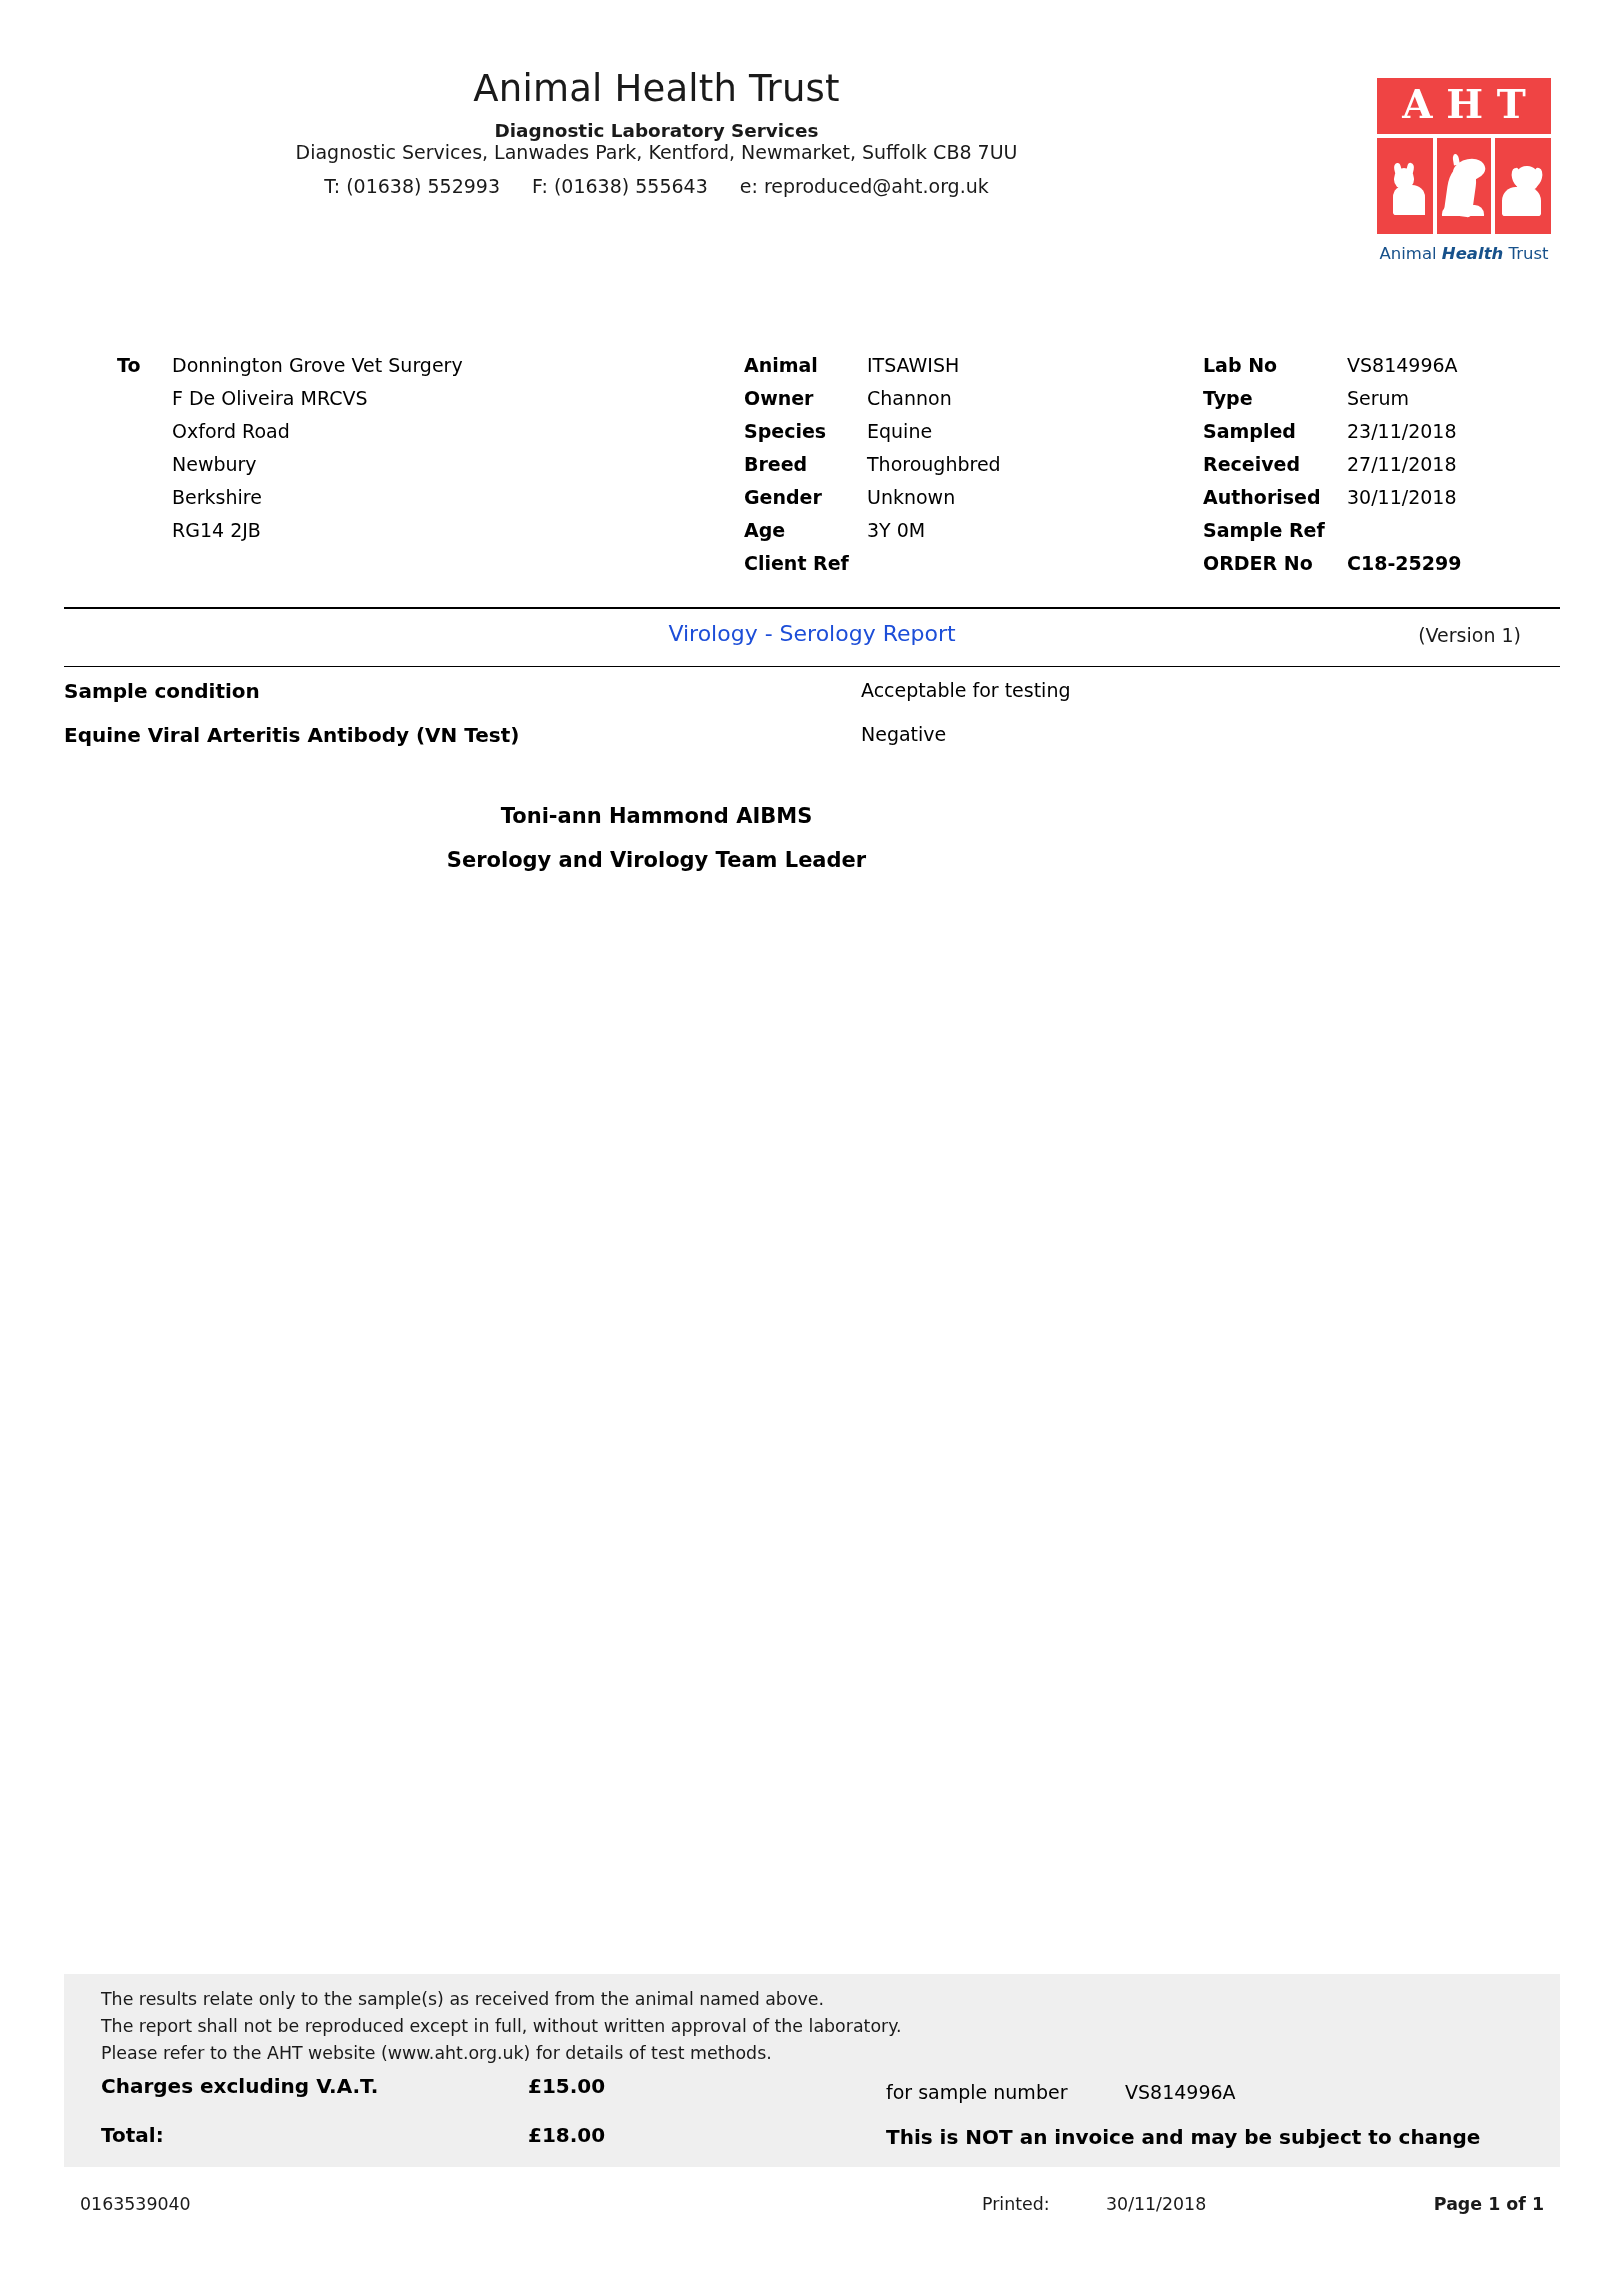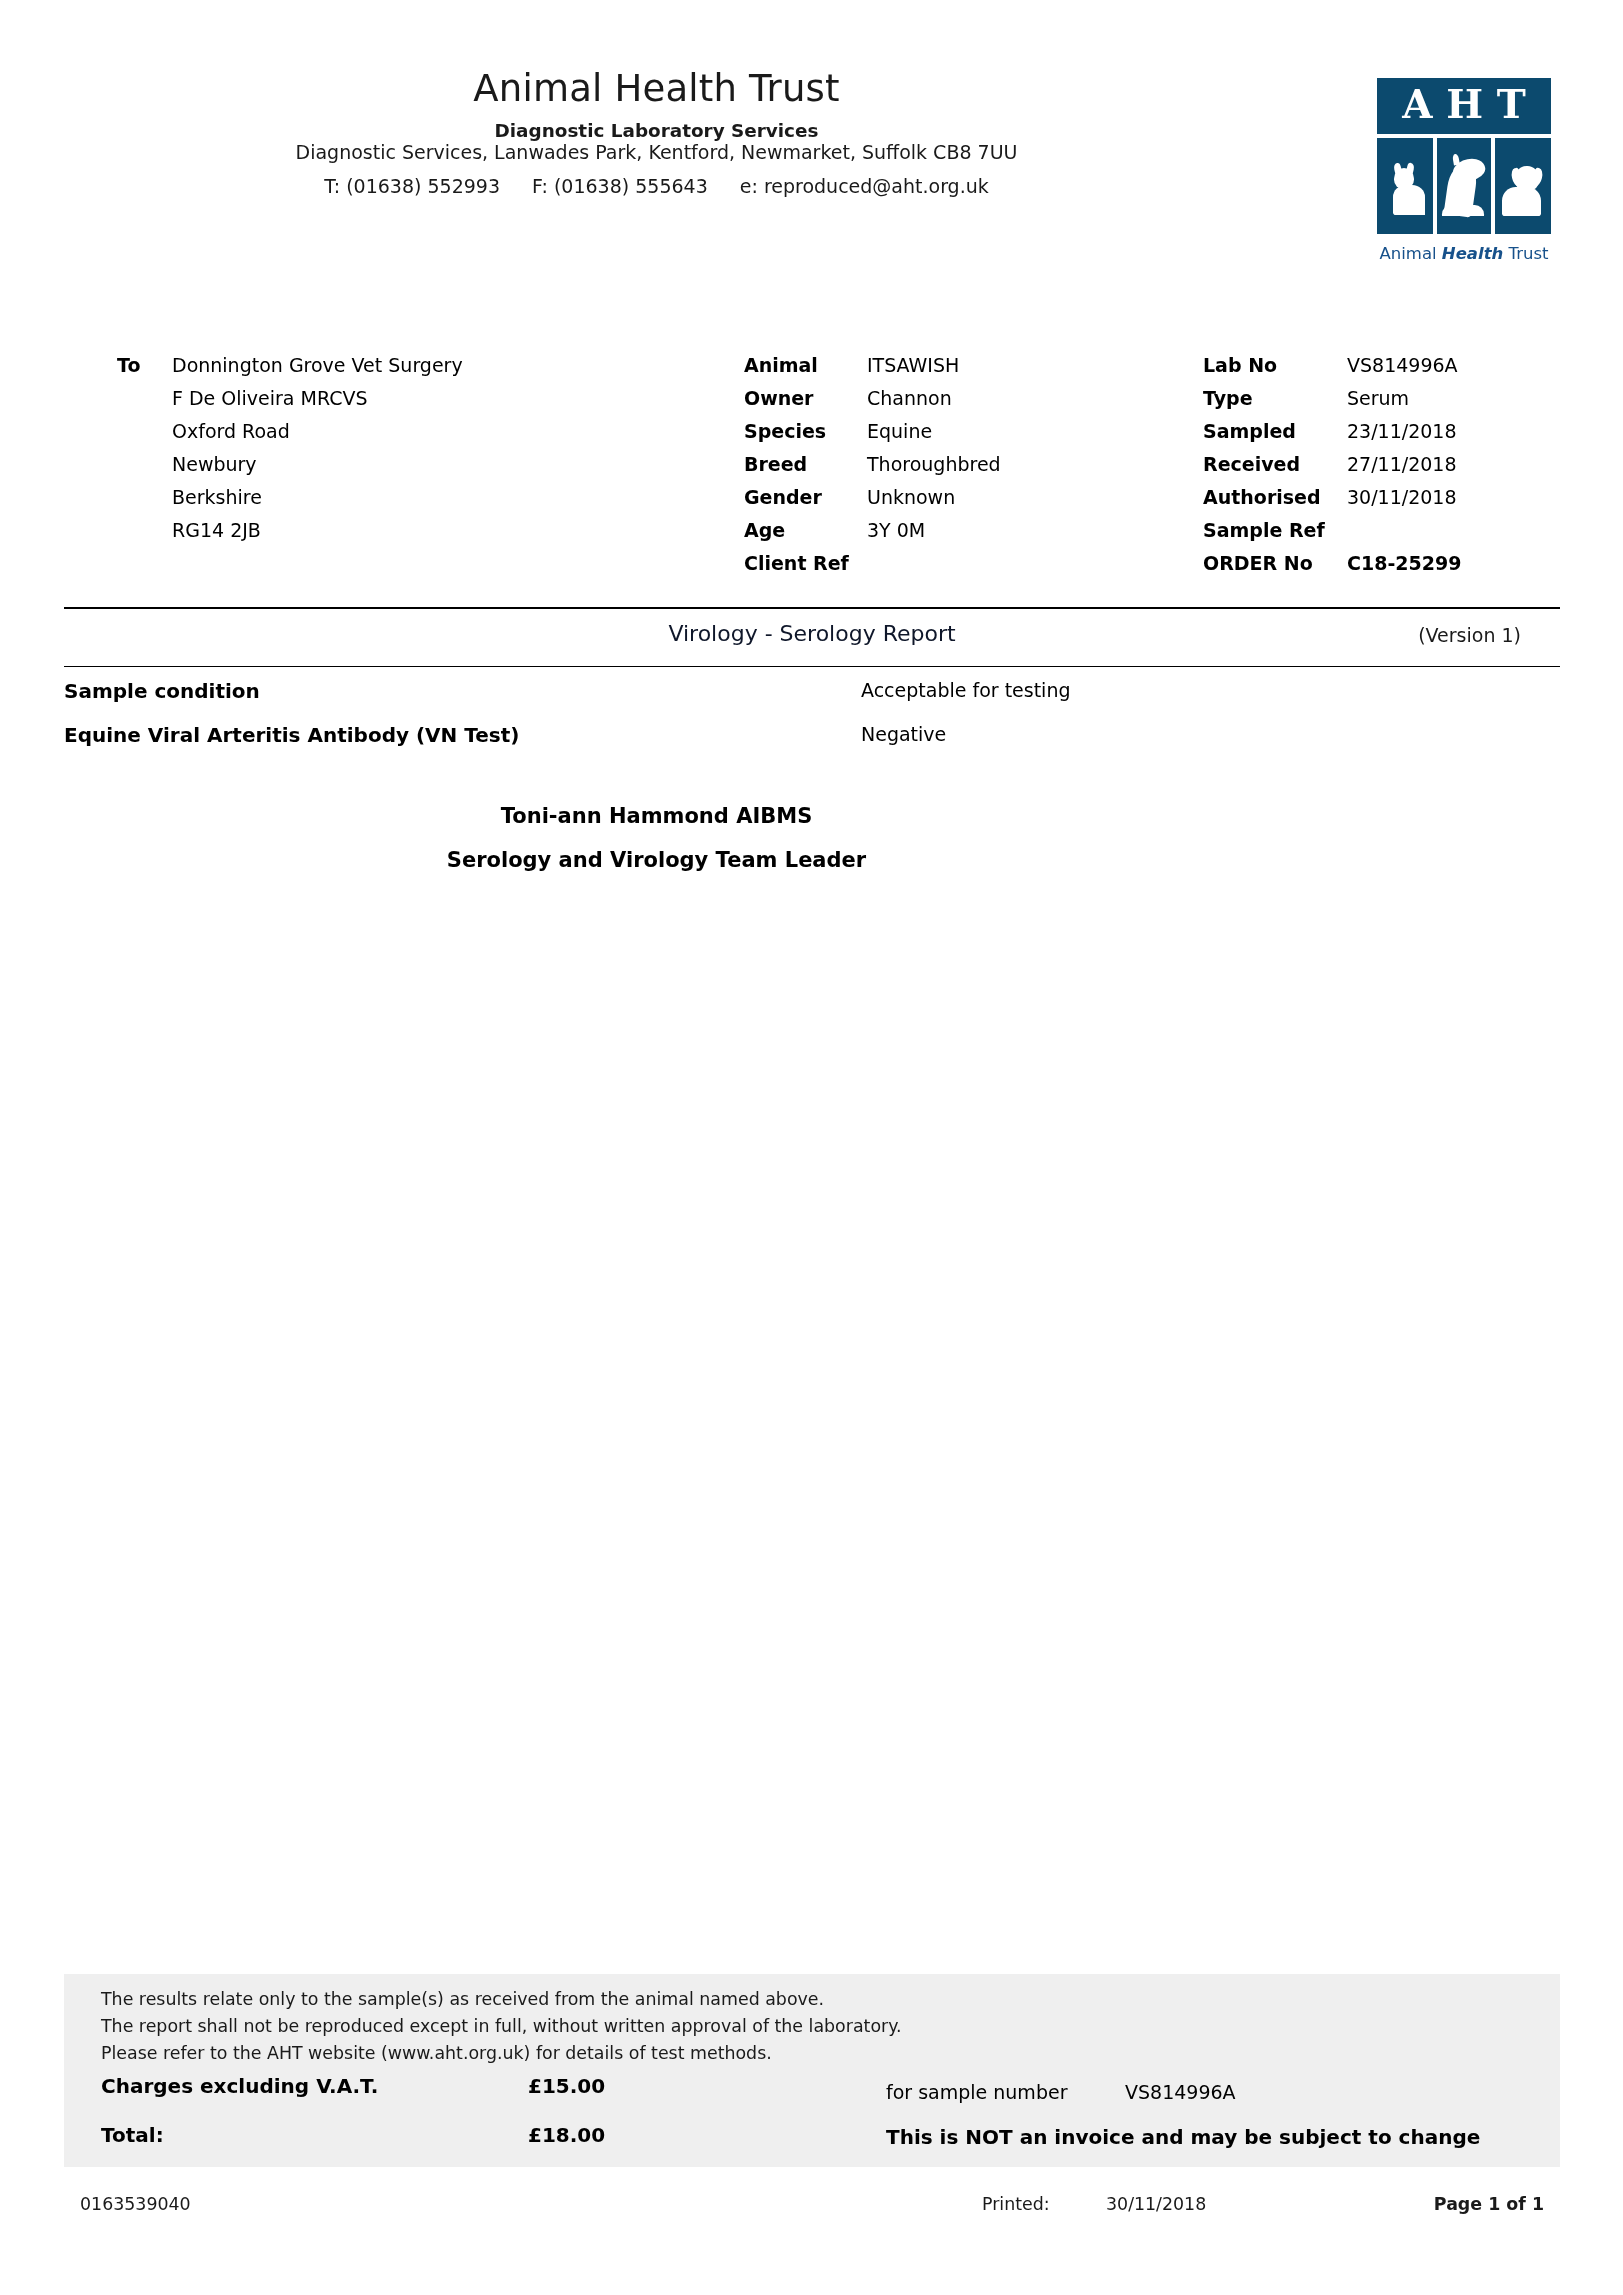--- a/index.html
+++ b/index.html
@@ -65,21 +65,21 @@
   .logo-wrap {
     position: absolute;
     right: 73px;
     top: 9.2px;
     width: 174px;
   }
   .logo-mark {
     position: relative;
     width: 174px;
     height: 156px;
-    background: #0c4a6e;
+    background: #ef4444;
   }
   .logo-letters {
     position: absolute;
     left: 0;
     top: 2.8px;
     width: 100%;
     text-align: center;
     color: #ffffff;
     font-size: 39px;
     font-weight: bold;
@@ -207,21 +207,21 @@
   .rule-top { top: 607px; height: 2.3px; }
   .rule-mid { top: 666px; height: 1.4px; }
 
   .report-title {
     position: absolute;
     left: 0;
     top: 621px;
     width: 1624px;
     text-align: center;
     font-size: 22px;
-    color: #0f172a;
+    color: #1d4ed8;
   }
   .version {
     position: absolute;
     right: 103px;
     top: 624px;
     font-size: 19px;
     color: #1a1a1a;
   }
 
   

